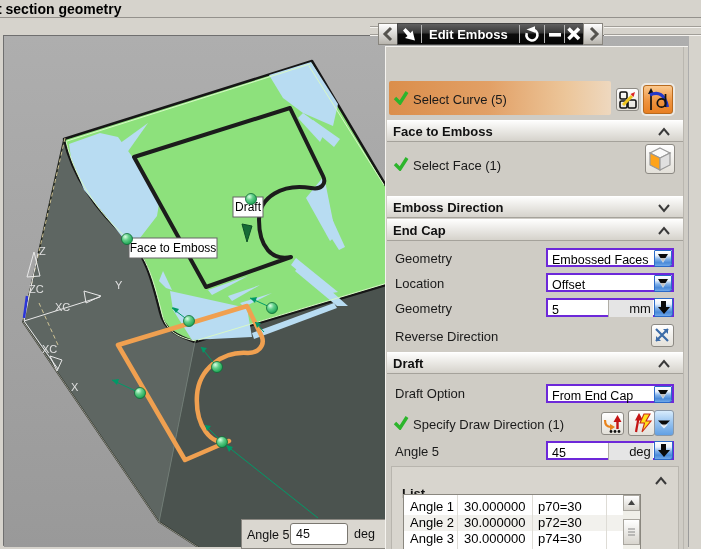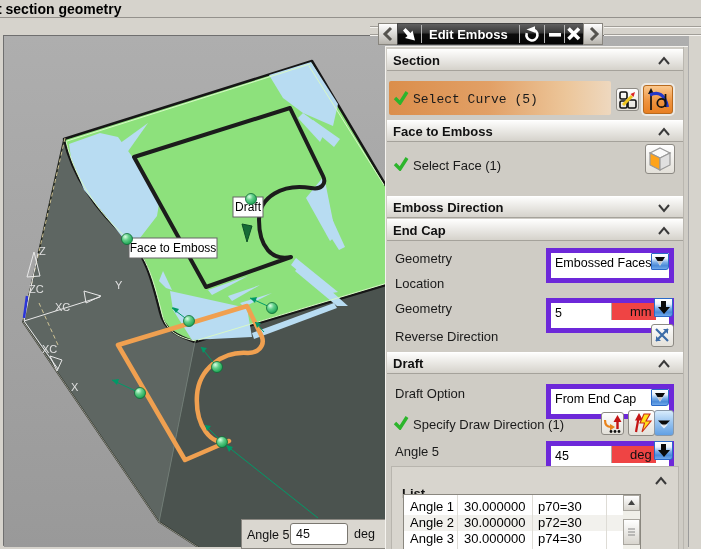--- a/index.html
+++ b/index.html
@@ -16,26 +16,26 @@
 #dtitle { position:absolute; left:378px; top:23px; width:226px; height:22px; }
 #dtitle .nav { position:absolute; top:0; width:20px; height:22px; background:linear-gradient(#ffffff,#b8b5ae); border:1px solid #88857e; }
 #dtitle .bar { position:absolute; left:19px; top:0; width:187px; height:22px; background:linear-gradient(#606060,#3a3a3a 42%,#0c0c0c 52%,#050505); border:1px solid #444; }
 #dtitle .cap { position:absolute; left:31px; top:3px; font:bold 13px "Liberation Sans"; color:#fff; }
 #dialog { position:absolute; left:385px; top:46px; width:303px; height:503px; background:#cfccc5; border-left:1px solid #f5f3ef; border-top:1px solid #f5f3ef; }
 .hdr { position:absolute; left:1px; width:296px; height:22px; background:linear-gradient(#fdfdfc,#d5d2cb); border-top:1px solid #fff; border-bottom:1px solid #a5a29b; }
 .hdr span { position:absolute; left:6px; top:3px; font:bold 13px "Liberation Sans"; color:#111; }
 .chev { position:absolute; left:270px; top:6px; }
 .row { position:absolute; font:13px "Liberation Sans"; color:#1a1a1a; }
 .check { position:absolute; width:16px; height:14px; }
-.dd { position:absolute; left:160px; width:128px; height:35px; border:5px solid #6d28d9; background:#fff; }
+.dd { position:absolute; left:160px; width:128px; height:19px; border:2px solid #6d28d9; background:#fff;text-align:center; }
 .dd .tx { position:absolute; left:4px; top:2.5px; font:12.5px "Liberation Sans"; color:#000; white-space:nowrap; }
 .dbtn { position:absolute; right:0; top:0; width:18px; height:17px; background:linear-gradient(#ffffff,#e8f1fb 30%,#7fb0e8 55%,#4a8ad8 78%,#6fa8ea); border:1px solid #2a6ac8; border-radius:1px 1px 3px 1px; }
 .dbtn:before { content:""; position:absolute; left:2.5px; top:3px; border-left:5.5px solid transparent; border-right:5.5px solid transparent; border-top:8px solid #0a0a0a; }
 .dbtn:after { content:""; position:absolute; left:4.5px; top:7px; border-left:3.5px solid transparent; border-right:3.5px solid transparent; border-top:5px solid rgba(255,255,255,0.75); }
-.unit { position:absolute; left:60px; top:0; width:45px; height:17px; background:#ef4444; border-left:1px solid #b0ada6; font:13px "Liberation Sans"; color:#111; padding:1px 0 0 18px; }
+.unit { position:absolute; left:60px; top:0; width:45px; height:17px; background:#e5e5e5; border-left:1px solid #b0ada6; font:13px "Liberation Sans"; color:#111; padding:1px 0 0 18px; }
 .spin { position:absolute; left:268px; width:19px; height:19px; border:1px solid #2a6ac8; border-radius:1px 1px 3px 1px; background:linear-gradient(#ffffff,#e8f1fb 30%,#7fb0e8 55%,#4a8ad8 78%,#6fa8ea); }
 .spin:before { content:""; position:absolute; left:6px; top:2px; width:5px; height:6px; background:#0a0a0a; }
 .spin:after { content:""; position:absolute; left:2.5px; top:8px; border-left:6px solid transparent; border-right:6px solid transparent; border-top:7px solid #0a0a0a; }
 .icbtn { position:absolute; border:1px solid #8d8a84; border-radius:3px; background:linear-gradient(#ffffff,#e3e0d9); }
 </style>
 </head>
 <body>
 <div id="root">
   <div id="topbar">
       <span class="t">t section geometry</span>
@@ -183,31 +183,25 @@
     </div>
     <div class="nav" style="left:205px;">
       <svg width="18" height="20">
           <path d="M7 4 L13 10 L7 16" fill="none" stroke="#55534e" stroke-width="3"></path>
         </svg>
     </div>
   </div>
 
   <div id="dialog">
     <div style="position:absolute; left:297px; top:0; width:1px; height:503px; background:#bab7b0;"></div>
-    <div class="hdr" style="top:2px;">
-        <span>Section</span>
-      <svg class="chev" width="14" height="10">
-          <path d="M2 8 L7 2 L12 8" fill="none" stroke="#3a3a3a" stroke-width="2"></path>
-        </svg>
-    </div>
     <div style="position:absolute; left:3px; top:34px; width:222px; height:34px; background:linear-gradient(90deg,#db8e4b,#e2a066 45%,#ecc69a 80%,#eed8bf); border-radius:2px;"></div>
     <svg class="check" style="left:7px; top:44px;" width="16" height="14">
         <path d="M2 7 L7 12 L14 1" fill="none" stroke="#2cb52c" stroke-width="3.4"></path>
       </svg>
-    <div class="row" style="left:27px; top:45px;font-family:Liberation Mono, monospace;">Select Curve (5)</div>
+    <div class="row" style="left:27px; top:45px;">Select Curve (5)</div>
     <div class="icbtn" style="left:230px; top:41px; width:23px; height:23px;">
       <svg width="21" height="21">
         <rect x="3" y="3" width="7" height="7" rx="1.5" fill="none" stroke="#111" stroke-width="1.6"></rect>
         <rect x="3" y="12" width="7" height="7" rx="1.5" fill="none" stroke="#111" stroke-width="1.6"></rect>
         <rect x="11" y="11" width="8" height="8" rx="1.5" fill="none" stroke="#111" stroke-width="1.6"></rect>
         <line x1="6" y1="16" x2="15" y2="7" stroke="#f0c61f" stroke-width="3"></line>
         <path d="M13.5 5 L18 3 L16.5 8 Z" fill="#d22"></path>
       </svg>
     </div>
     <div class="icbtn" style="left:257px; top:38px; width:30px; height:29px; background:linear-gradient(#fbc88e,#ef9440 55%,#e87f22); border-color:#b86a1e; box-shadow:0 0 0 2px #ece9e4;">
@@ -247,20 +241,24 @@
       <svg class="chev" width="14" height="10">
           <path d="M2 2 L7 8 L12 2" fill="none" stroke="#3a3a3a" stroke-width="2"></path>
         </svg>
     </div>
     <div class="row" style="left:9px; top:204px;">Geometry</div>
     <div class="dd" style="top:201px;">
         <span class="tx">Embossed Faces</span>
         <span class="dbtn"></span>
       </div>
     <div class="row" style="left:9px; top:229px;">Location</div>
+    <div class="dd" style="top:226px;">
+        <span class="tx">Offset</span>
+        <span class="dbtn"></span>
+      </div>
     <div class="row" style="left:9px; top:254px;">Geometry</div>
     <div class="dd" style="top:251px;">
         <span class="tx">5</span>
         <span class="unit">mm</span>
       </div>
     <div class="spin" style="top:251px;"></div>
     <div class="row" style="left:9px; top:282px;">Reverse Direction</div>
     <div class="icbtn" style="left:265px; top:277px; width:23px; height:23px;">
       <svg width="21" height="21">
         <path d="M4 16 L16 4 M4 4 L16 16" stroke="#3c6ca8" stroke-width="2.2"></path>

